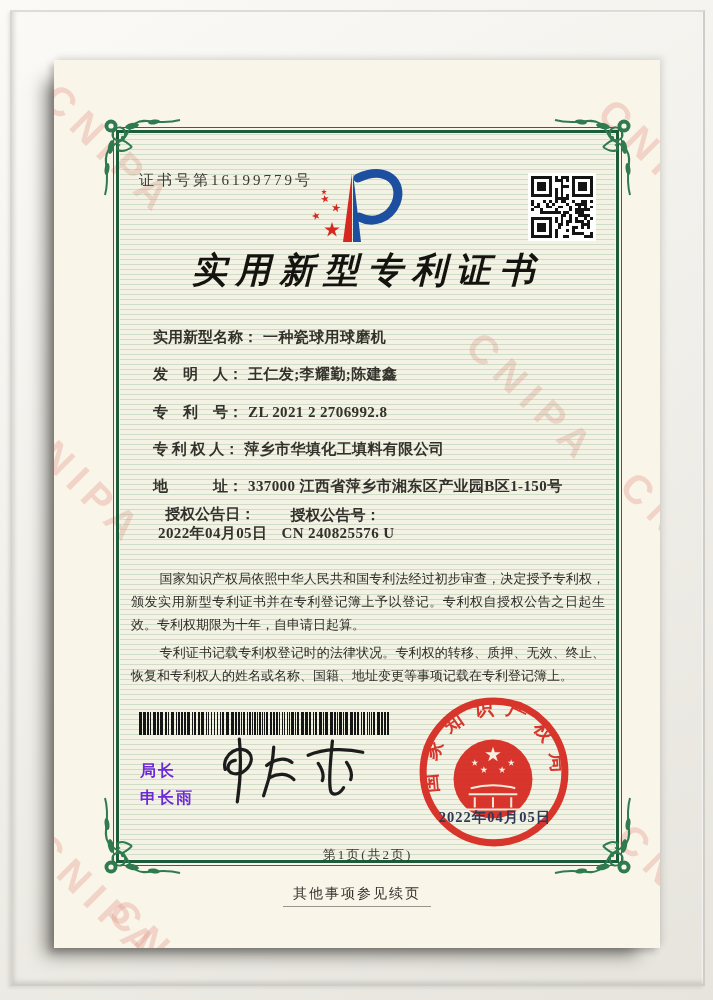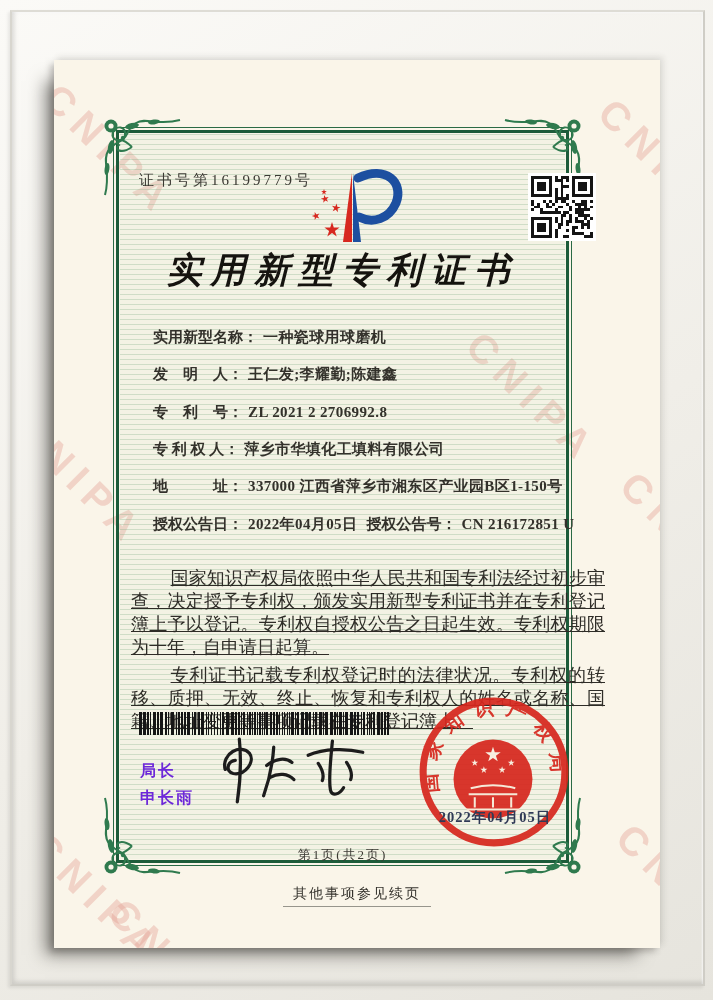--- a/index.html
+++ b/index.html
@@ -25,21 +25,21 @@
                3px -3px 6px rgba(50,48,42,.12);
   }
   .wm{
     position:absolute;font-family:"Liberation Sans","DejaVu Sans",sans-serif;
     font-weight:bold;font-size:40px;letter-spacing:9px;
     color:rgba(227,160,147,.40);white-space:nowrap;
     transform:translate(-50%,-50%) rotate(45deg);
     pointer-events:none;user-select:none;
   }
   
-  .inner{position:absolute;left:59px;top:67px;width:459px;height:739px;}
+  .inner{position:absolute;left:59px;top:67px;width:509px;height:739px;}
   .border-thin{position:absolute;inset:0;border:1px solid #2a6a45;}
   .border-thick{position:absolute;inset:3px;border:3px solid #1d5c3a;}
   .pattern{
     position:absolute;inset:7px;
     background:
       repeating-linear-gradient(180deg,
         rgba(124,172,130,.30) 0px, rgba(124,172,130,.30) 1px,
         rgba(124,172,130,0) 1px, rgba(124,172,130,0) 5px),
       rgba(195,218,196,.12);
   }
@@ -51,24 +51,24 @@
   
   .cert-no{position:absolute;left:26px;top:44px;font-size:15px;letter-spacing:3px;color:#3b3933;}
   .logo{position:absolute;left:182px;top:38px;width:150px;height:82px;}
   .qr{position:absolute;left:415px;top:46px;width:68px;height:68px;background:#fff;padding:3px;box-sizing:border-box;}
   .title{position:absolute;left:0;right:0;top:120px;text-align:center;
     font-size:35px;font-weight:bold;letter-spacing:9px;color:#15130f;font-style:italic;}
   .fields{position:absolute;left:40px;top:192px;width:466px;}
   .frow{height:37.3px;display:flex;align-items:center;font-size:15px;font-weight:600;color:#33312b;}
   .flabel{white-space:pre;}
   .fvalue{margin-left:5px;letter-spacing:.4px;}
-  .fgroup{display:flex;align-items:center;}
+  .fgroup{display:flex;align-items:center;flex-direction:column;}
   .fgroup + .fgroup{margin-left:9px;}
   .paras{position:absolute;left:18px;top:440px;width:474px;
-    font-size:18px;line-height:23px;color:#2e2c27;text-align:justify;text-decoration:underline;}
+    font-size:13px;line-height:23px;color:#2e2c27;text-align:justify;}
   .paras p{margin:0 0 5px;text-indent:2.2em;}
   .barcode{position:absolute;left:26px;top:585px;width:253px;height:23px;}
   .director{position:absolute;left:27px;top:630px;font-size:16px;font-weight:bold;
     color:#6d28d9;line-height:27px;letter-spacing:2px;}
   .signature{position:absolute;left:98px;top:602px;width:172px;height:86px;}
   .seal{position:absolute;left:300px;top:564px;width:162px;height:162px;}
   .seal-date{position:absolute;left:303px;top:681px;width:158px;text-align:center;
     font-size:14.5px;font-weight:bold;color:#303a56;letter-spacing:1px;}
   .page-info{position:absolute;left:0;right:0;top:719px;text-align:center;
     font-size:13px;letter-spacing:2px;color:#3b3933;}
@@ -393,21 +393,21 @@
         <span class="flabel">地　　　址：</span>
         <span class="fvalue">337000 江西省萍乡市湘东区产业园B区1-150号</span>
       </div>
       <div class="frow">
         <span class="fgroup">
           <span class="flabel">授权公告日：</span>
           <span class="fvalue">2022年04月05日</span>
         </span>
         <span class="fgroup">
           <span class="flabel">授权公告号：</span>
-          <span class="fvalue">CN 216172851 U</span>
+          <span class="fvalue">CN 240825576 U</span>
         </span>
       </div>
     </div>
 
     <div class="paras">
       <p>国家知识产权局依照中华人民共和国专利法经过初步审查，决定授予专利权，颁发实用新型专利证书并在专利登记簿上予以登记。专利权自授权公告之日起生效。专利权期限为十年，自申请日起算。</p>
       <p>专利证书记载专利权登记时的法律状况。专利权的转移、质押、无效、终止、恢复和专利权人的姓名或名称、国籍、地址变更等事项记载在专利登记簿上。</p>
     </div>
 
     <svg class="barcode" viewBox="0 0 253 23" preserveAspectRatio="none" style="shape-rendering:crispEdges">

